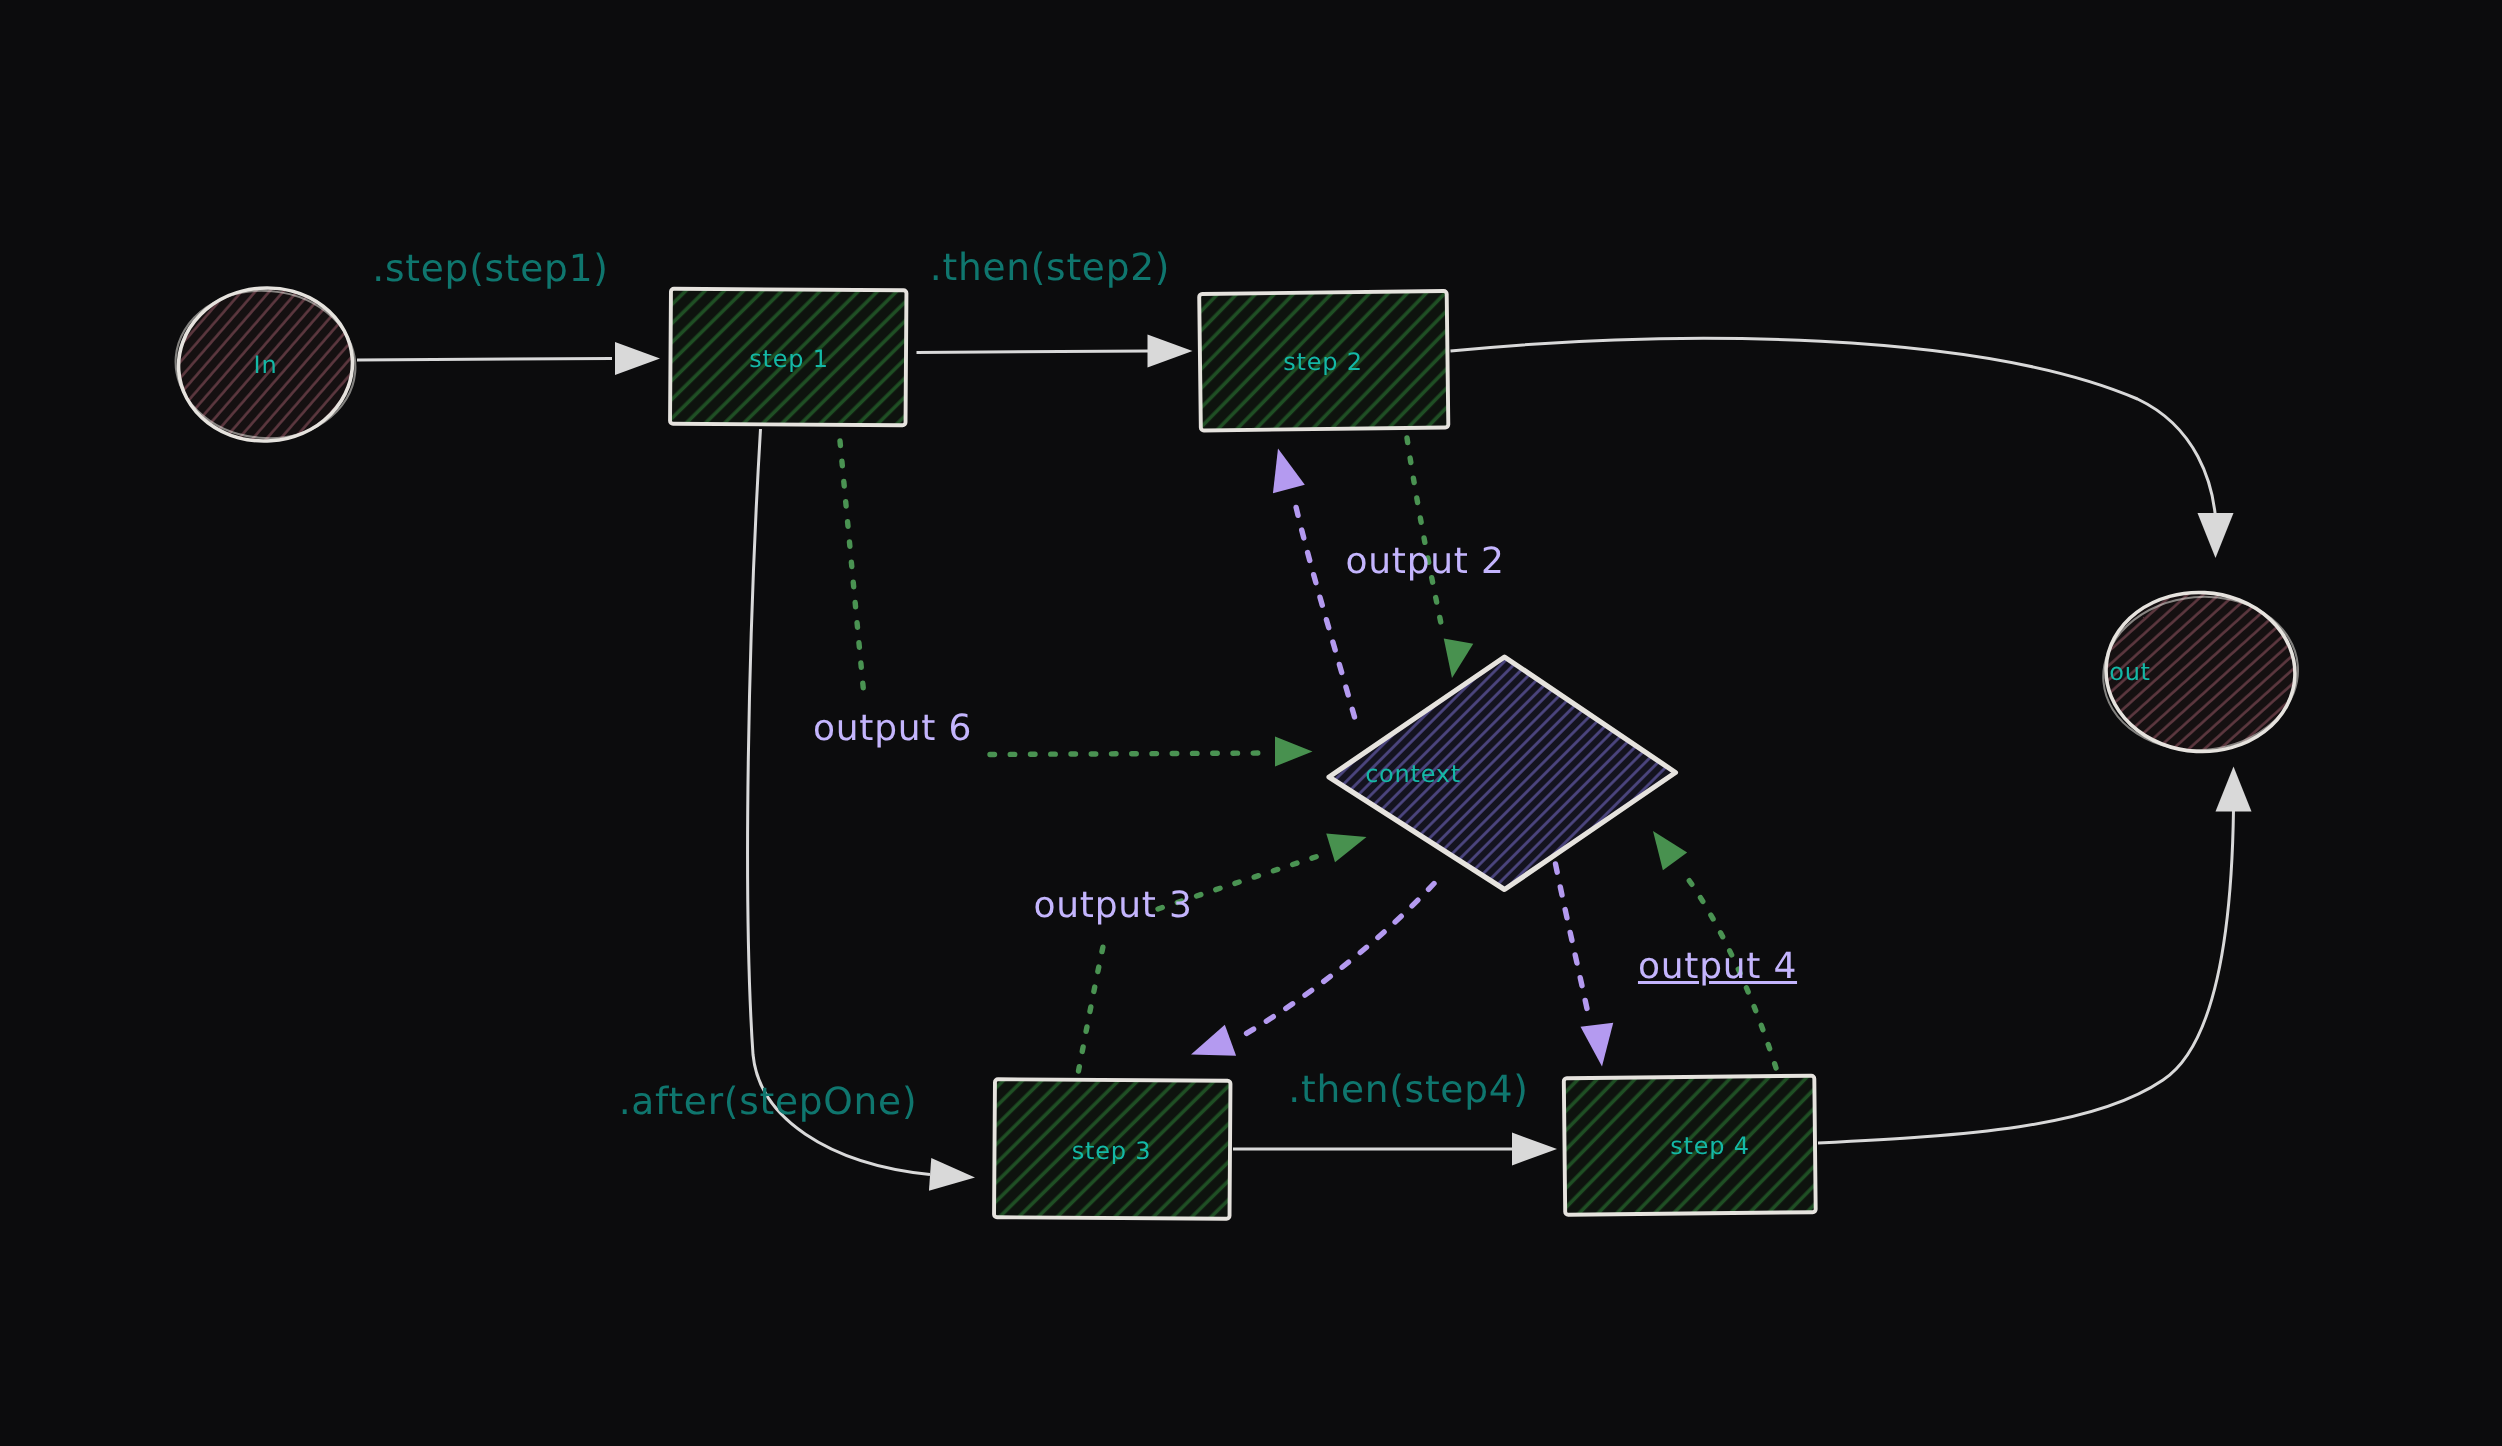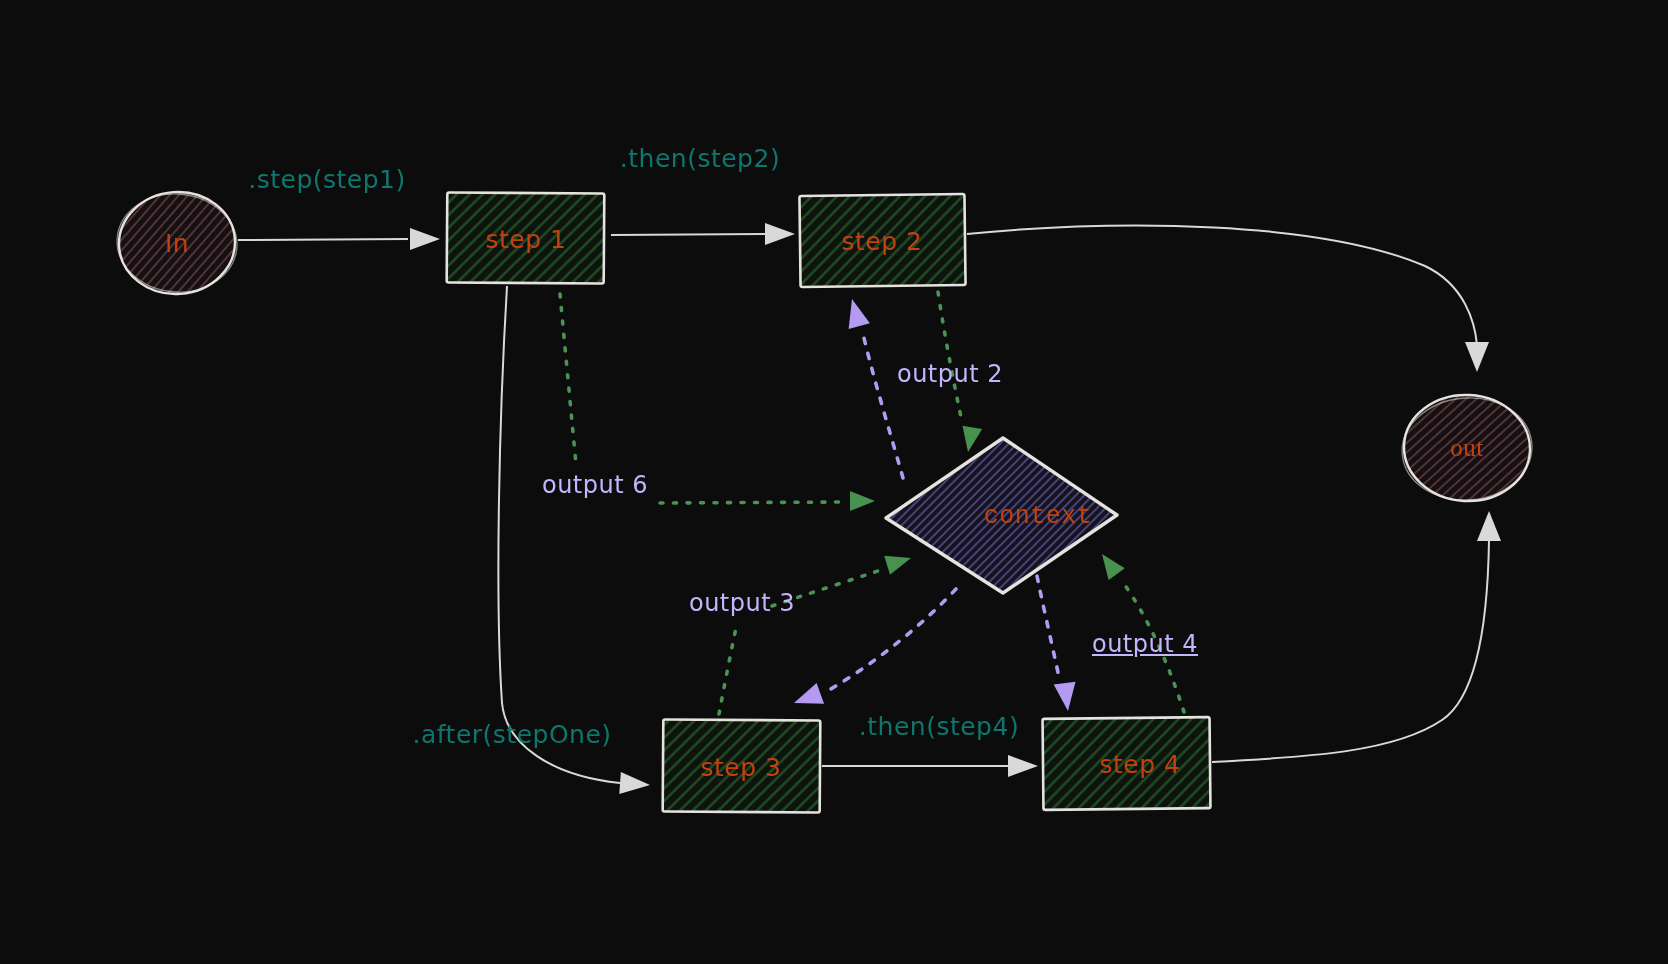--- a/index.html
+++ b/index.html
@@ -24,21 +24,21 @@
   }
   .lbl {
     position: absolute;
     transform: translate(-50%, -50%);
     white-space: nowrap;
     letter-spacing: 0.5px;
     user-select: none;
   }
   .lbl.code  { color: #0f766e; font-size: 25px; }
   .lbl.green { color: #c4b5fd; font-size: 24px; }
-  .lbl.node  { color: #c2410c; font-size: 25px; }
+  .lbl.node  { color: #14b8a6; font-size: 16px; }
 </style>
 </head>
 <body>
 
 <div id="canvas">
 
   <svg id="diagram-svg" width="1668" height="964" viewBox="0 0 1668 964" xmlns="http://www.w3.org/2000/svg">
     <defs>
       <pattern id="hatch-green" width="9" height="9" patternUnits="userSpaceOnUse" patternTransform="rotate(45)">
         <rect width="9" height="9" fill="#0e130e"></rect>
@@ -150,25 +150,25 @@
       <ellipse cx="1467" cy="448" rx="63" ry="53" fill="url(#hatch-red)" stroke="#e6e3de" stroke-width="2.4" transform="rotate(3 1467 448)"></ellipse>
       <ellipse cx="1467" cy="449" rx="65" ry="51" fill="none" stroke="#e6e3de" stroke-width="1.4" stroke-opacity="0.55" transform="rotate(-5 1467 448)"></ellipse>
     </g>
   </svg>
 
   <div class="lbl node" style="left:177px;  top:243px;">In</div>
   <div class="lbl node" style="left:526px;  top:239px;">step 1</div>
   <div class="lbl node" style="left:882px;  top:241px;">step 2</div>
   <div class="lbl node" style="left:741px;  top:767px;">step 3</div>
   <div class="lbl node" style="left:1140px; top:764px;text-align:center;">step 4</div>
-  <div class="lbl node" style="left:1038px; top:516px;font-family:Liberation Mono, monospace;">context</div>
-  <div class="lbl node" style="left:1467px; top:448px;font-family:Liberation Serif, serif;">out</div>
+  <div class="lbl node" style="left:942px; top:516px;">context</div>
+  <div class="lbl node" style="left:1420px; top:448px;">out</div>
 
   <div class="lbl code" style="left:327px;  top:179px;">.step(step1)</div>
-  <div class="lbl code" style="left:700px;  top:158px;">.then(step2)</div>
+  <div class="lbl code" style="left:700px;  top:178px;">.then(step2)</div>
   <div class="lbl code" style="left:512px;  top:734px;">.after(stepOne)</div>
   <div class="lbl code" style="left:939px;  top:726px;">.then(step4)</div>
 
   <div class="lbl green" style="left:595px;  top:485px;">output 6</div>
   <div class="lbl green" style="left:950px;  top:374px;">output 2</div>
   <div class="lbl green" style="left:742px;  top:603px;">output 3</div>
   <div class="lbl green" style="left:1145px; top:644px;text-decoration:underline;">output 4</div>
 
 </div>
 

